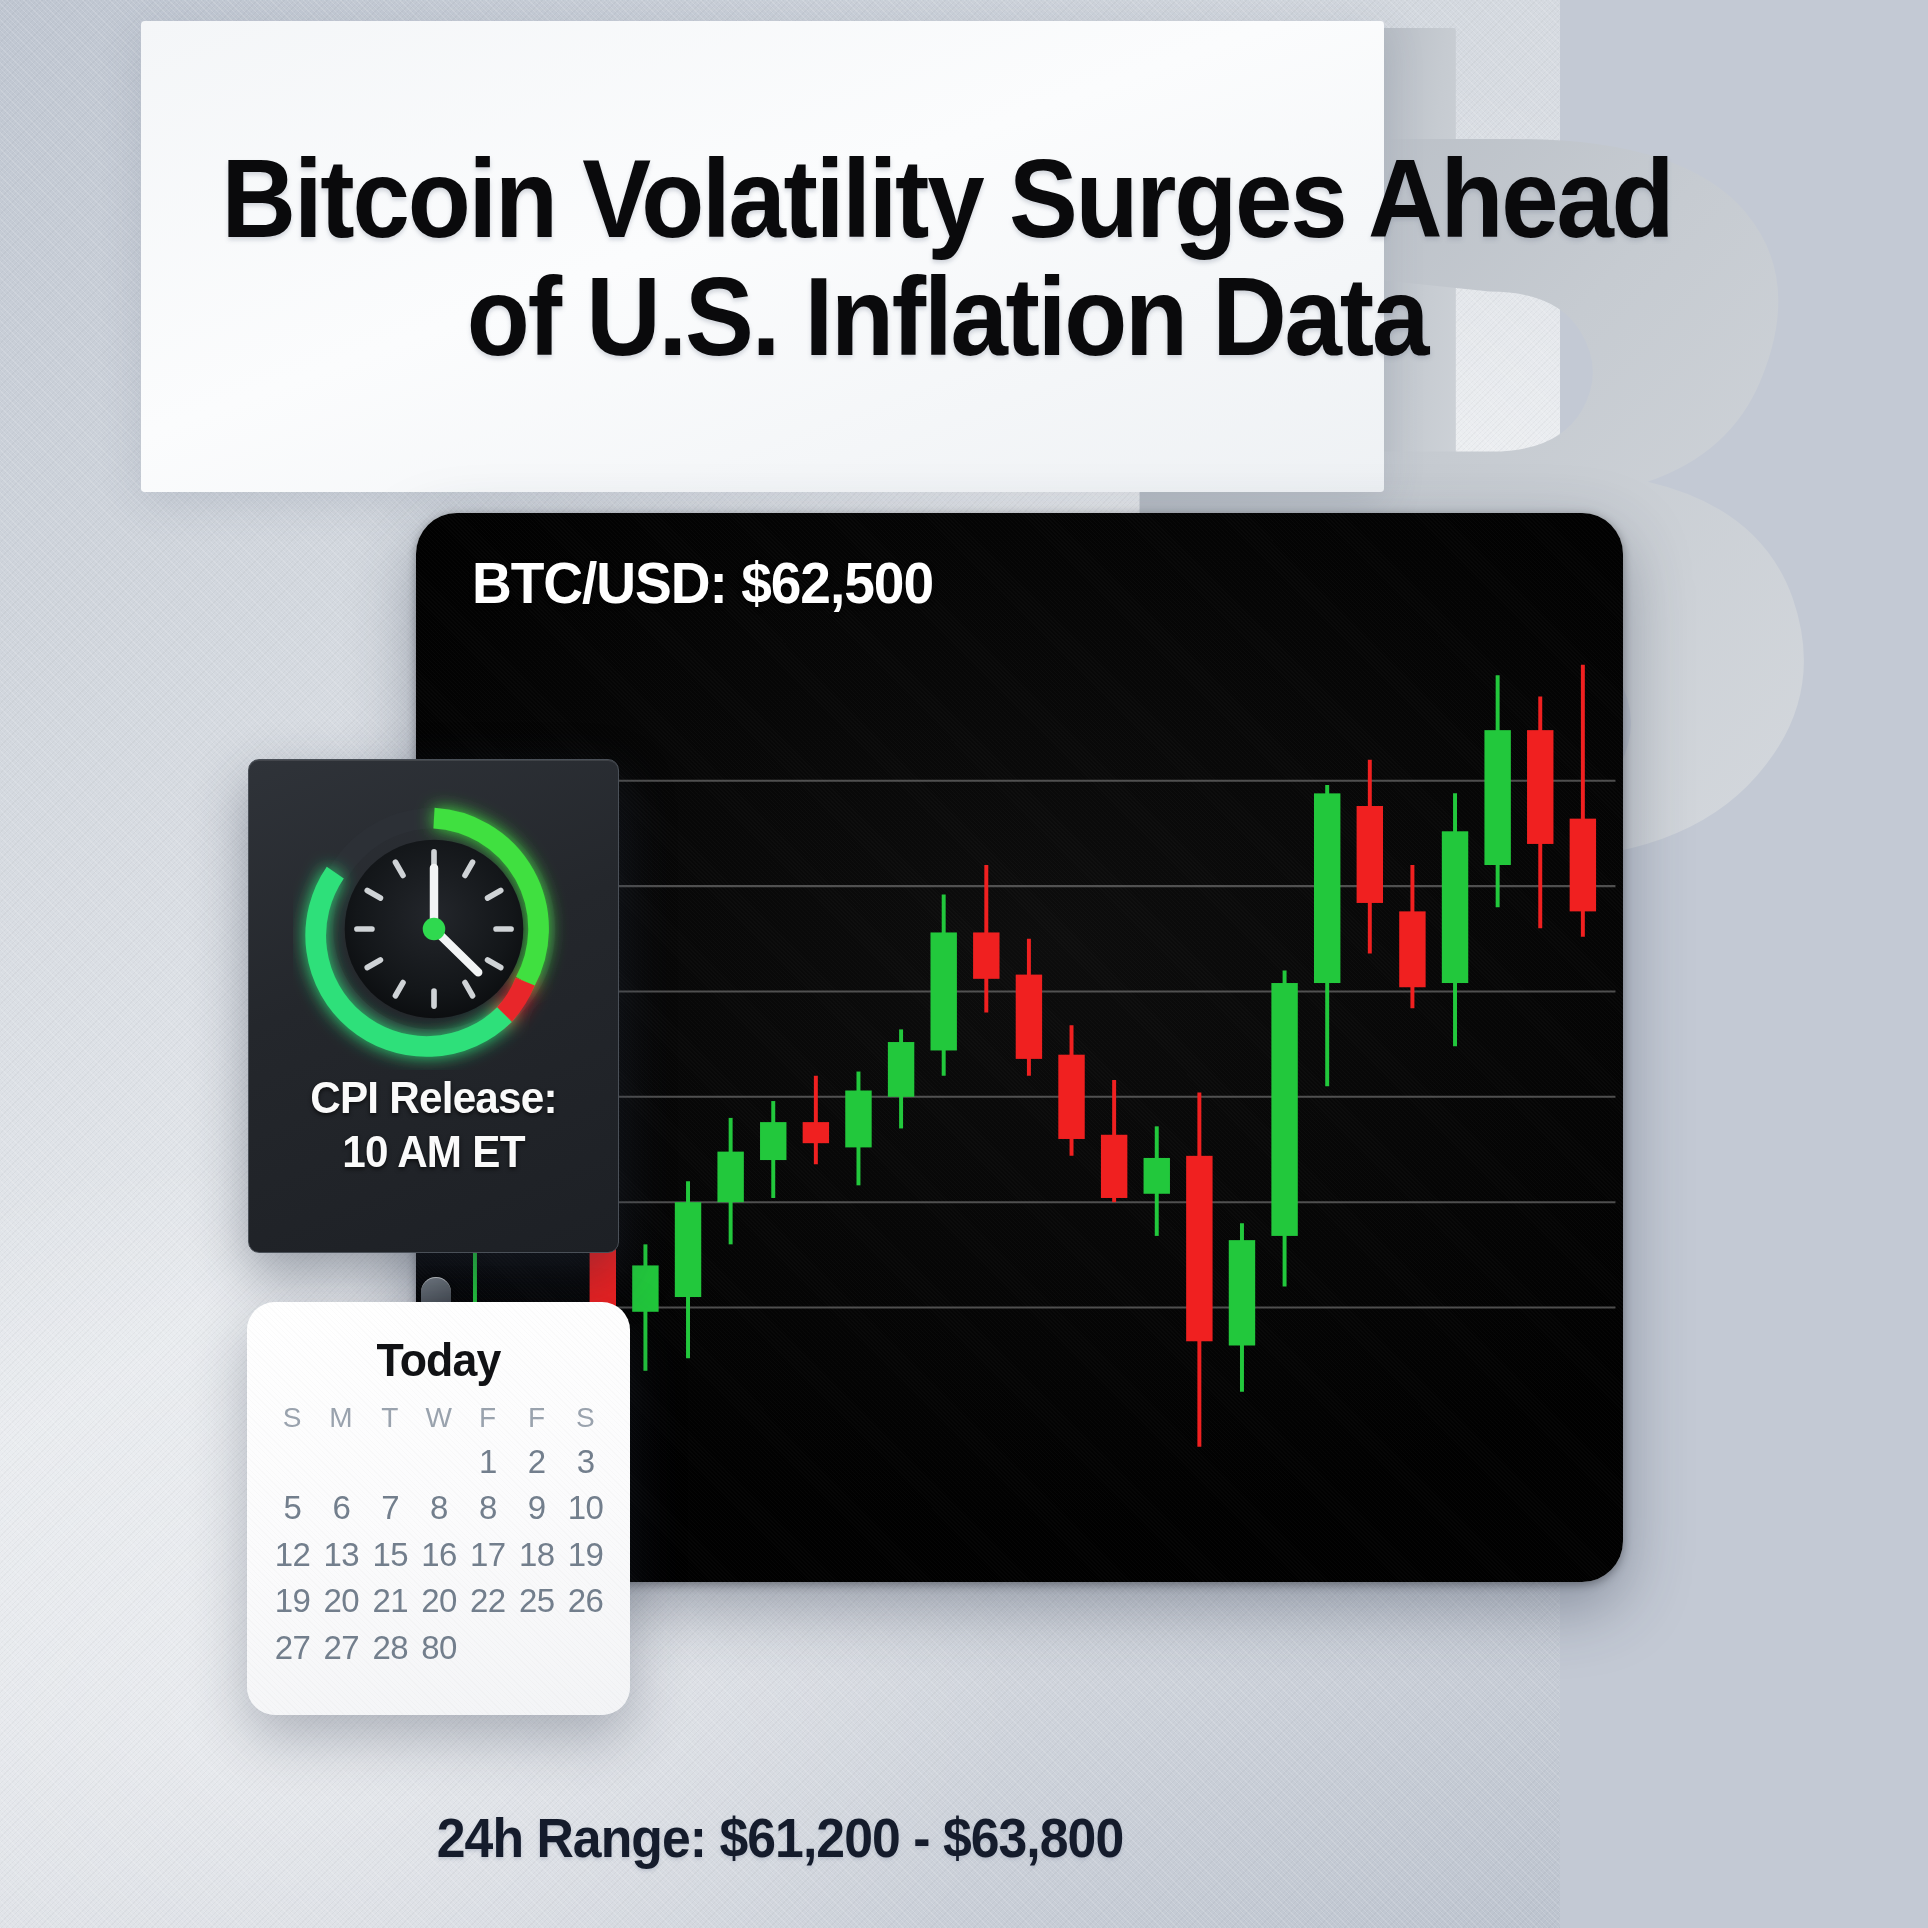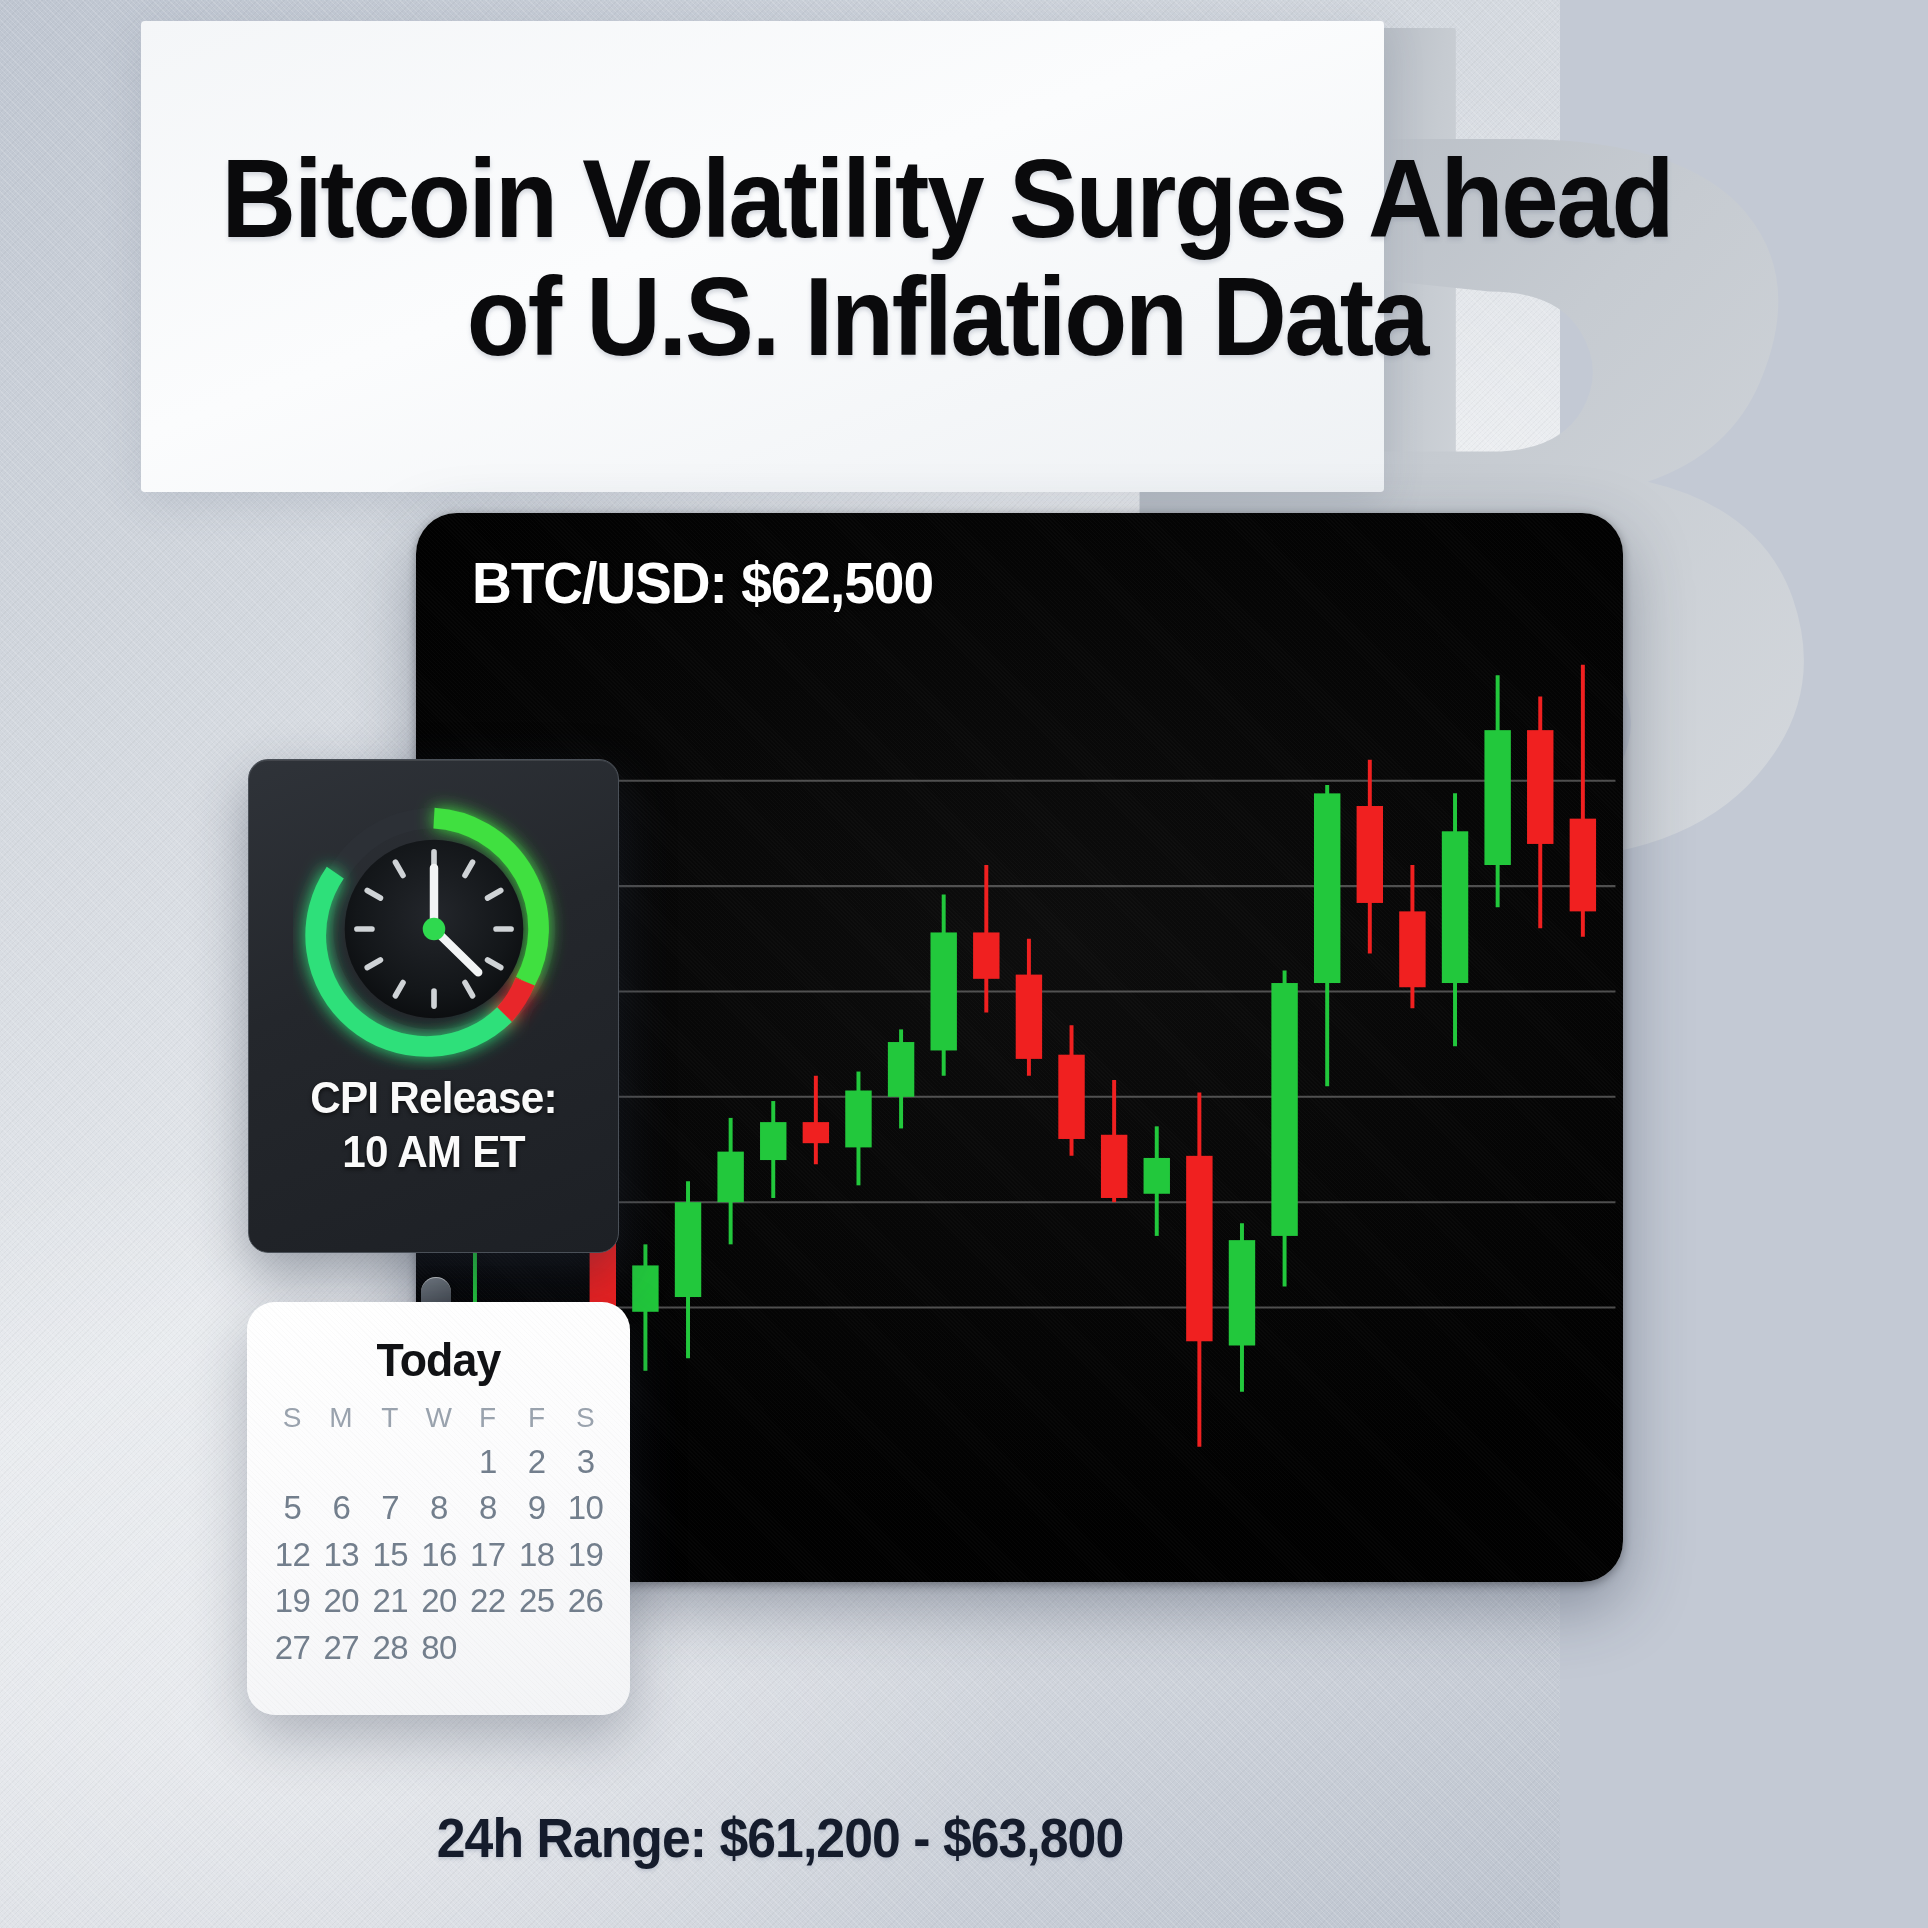--- a/index.html
+++ b/index.html
@@ -71,21 +71,21 @@
     z-index:4;
   }
   .plot{position:absolute;left:0;top:0;width:1207px;height:1069px;z-index:2;}
   .plot svg{display:block;width:100%;height:100%;}
 
   
   .cpi-card{
     position:absolute;left:248px;top:759px;width:369px;height:492px;
     background:linear-gradient(158deg,#2f3339 0%,#24272c 42%,#1d2025 100%);
     border:1.9px solid #4a5058;
-    border-radius:20px;
+    border-radius:11px;
     box-shadow:0 22.6px 53px rgba(40,50,70,.42), inset 0 0.9px 0 rgba(255,255,255,.10);
     z-index:6;
   }
   .clock-wrap{position:absolute;left:50%;top:28px;transform:translateX(-50%);width:282px;height:282px;}
   .clock-wrap svg{display:block;width:100%;height:100%;}
   .cpi-text{
     position:absolute;left:0;right:0;top:311px;text-align:center;
     color:#fafafa;font-size:44px;font-weight:700;line-height:1.22;
     letter-spacing:-0.8px;transform:scaleX(.96);
     text-shadow:0 1.9px 4.7px rgba(0,0,0,.65);

